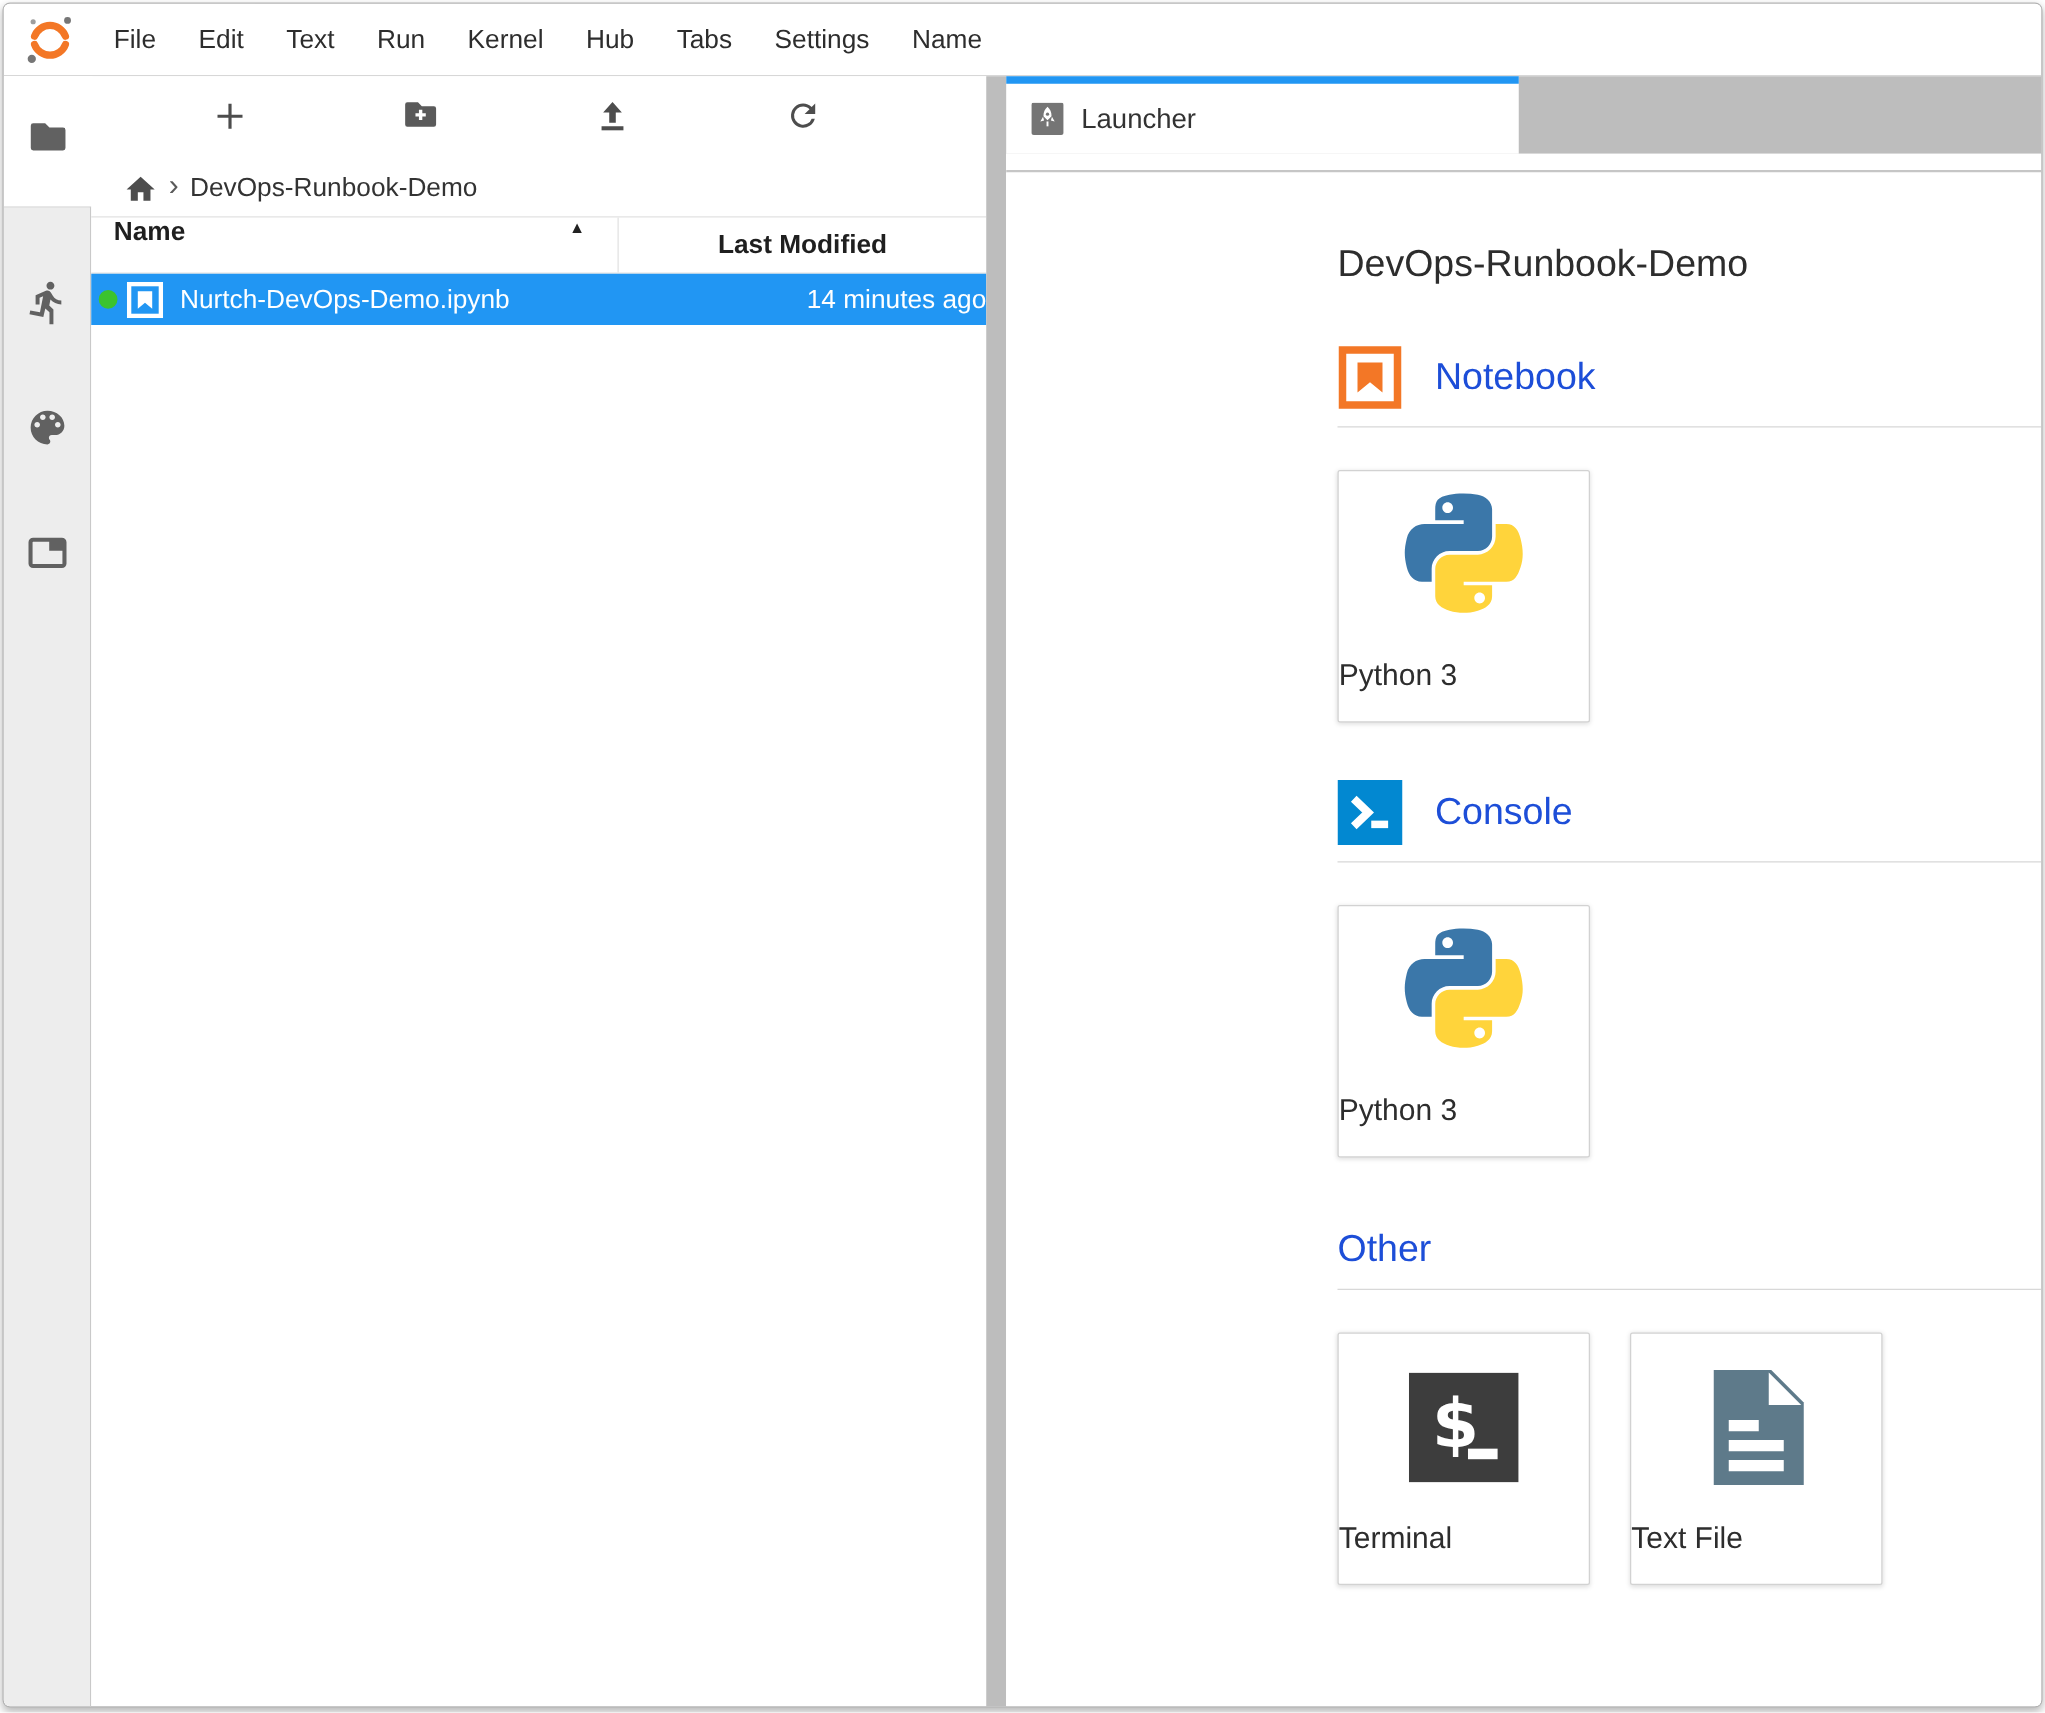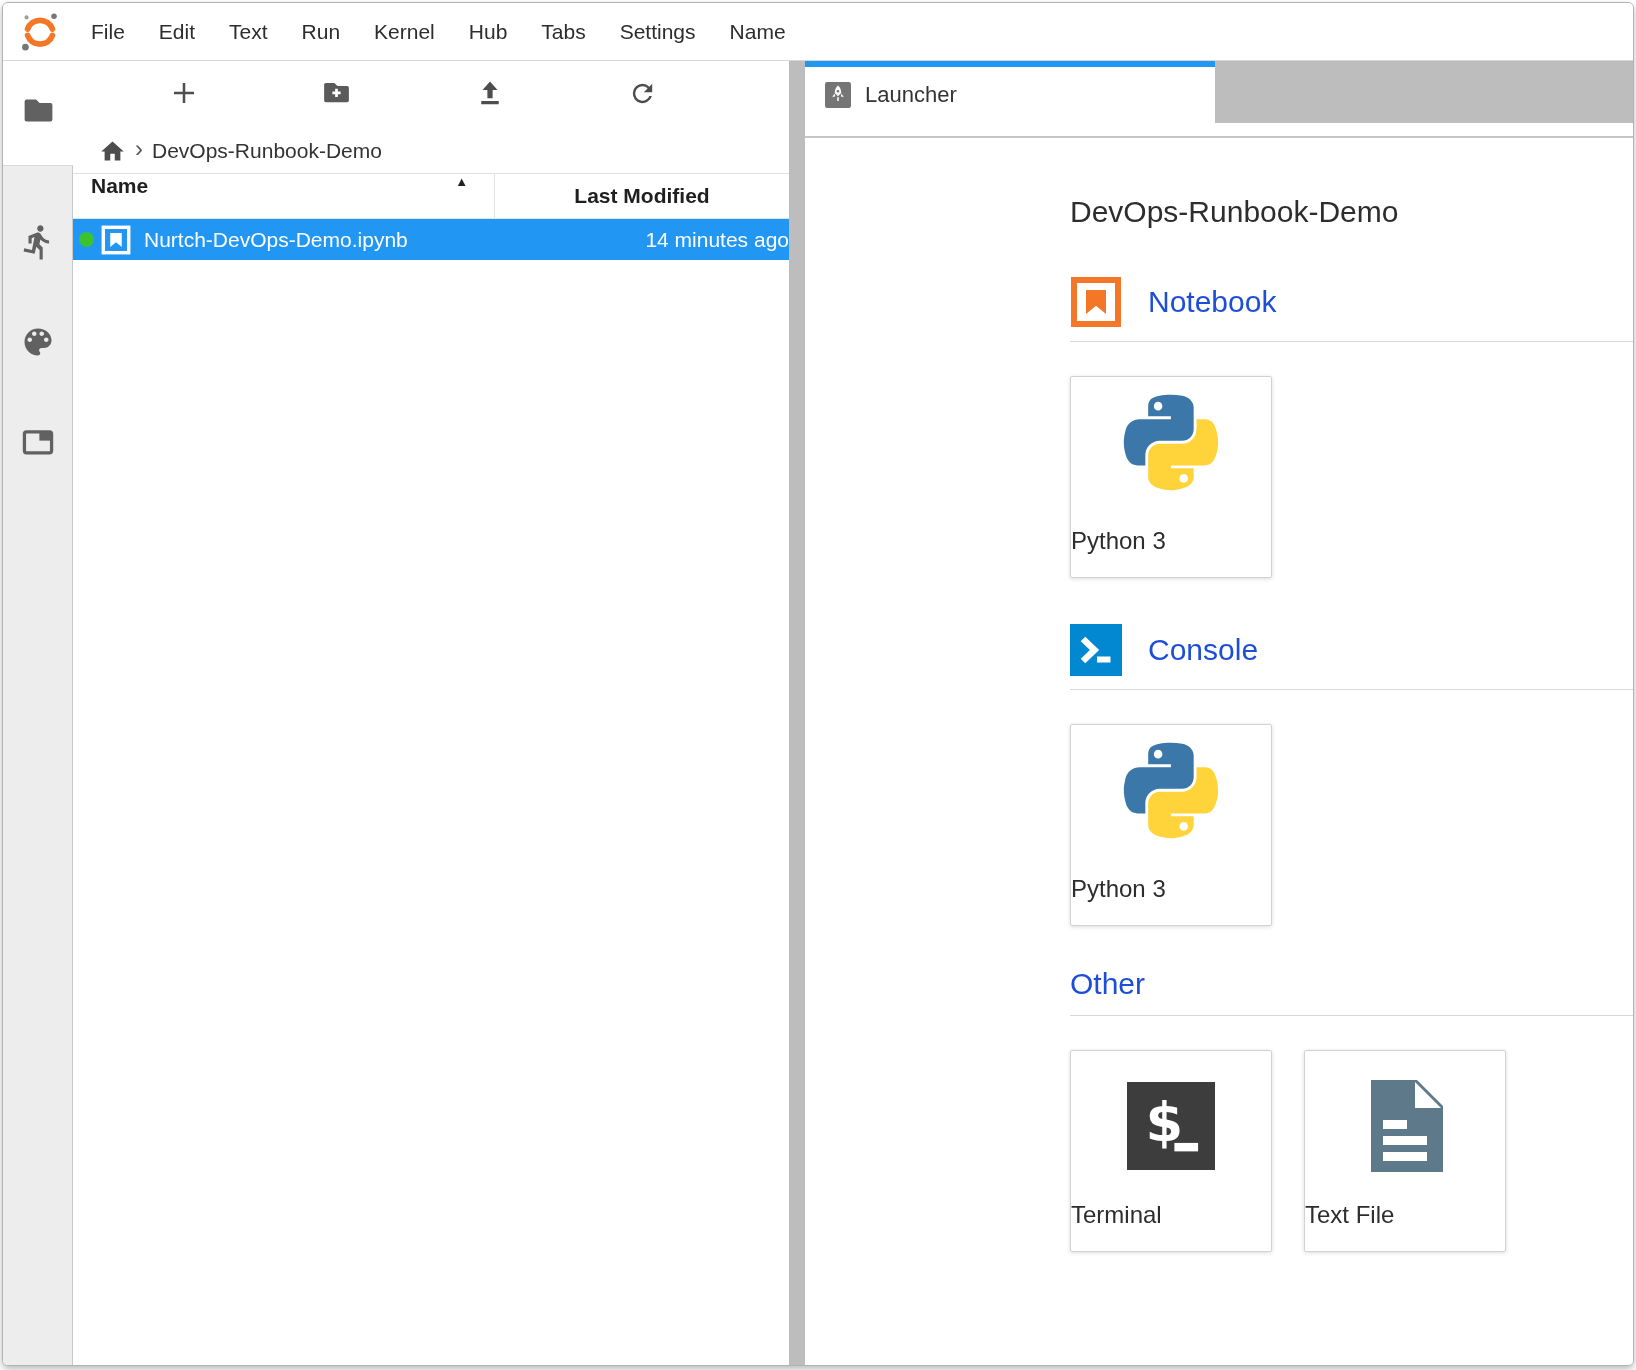--- a/index.html
+++ b/index.html
@@ -56,21 +56,21 @@
   .tabbar { height:62px; background:#bdbdbd; display:flex; }
   .tab { width:410px; background:#fff; border-top:6px solid #2196f3; display:flex;
     align-items:center; padding-left:20px; cursor:pointer; }
   .tab-icon { width:26px; height:26px; flex:none; }
   .tab-label { font-size:22px; color:#333; margin-left:14px; }
   .dock-gap { height:13px; background:#fff; }
   .dock-line { height:2px; background:#c6c6c6; }
   .launcher { flex:1; background:#fff; padding-left:265px; padding-right:0; overflow:hidden; }
   .launcher-title { font-size:30px; font-weight:400; color:#2d2d2d; margin-top:56px; line-height:36px; }
   .section-header { display:flex; align-items:center; margin-top:46px; height:52px; }
-  .section-header.no-icon { margin-top:40px; height:36px; }
+  .section-header.no-icon { margin-top:56px; height:36px; }
   .section-icon { width:52px; height:52px; flex:none; margin-right:26px; }
   .section-label { font-size:30px; font-weight:400; color:#1d4ed8; }
   .section-divider { border-bottom:1px solid #d8d8d8; margin-top:13px; }
   .cards { display:flex; gap:32px; margin-top:34px; }
   .card { width:202px; height:202px; background:#fff; border:1px solid #d2d2d2; border-radius:2px;
     box-shadow:0 1px 4px rgba(0,0,0,0.14); display:flex; flex-direction:column; align-items:flex-start;
     cursor:pointer; }
   .card-icon { flex:1; display:flex; align-items:center; justify-content:center; width:100%; }
   .card-icon svg.py { width:118px; height:118px; }
   .card-icon svg.sq { width:88px; height:88px; }

